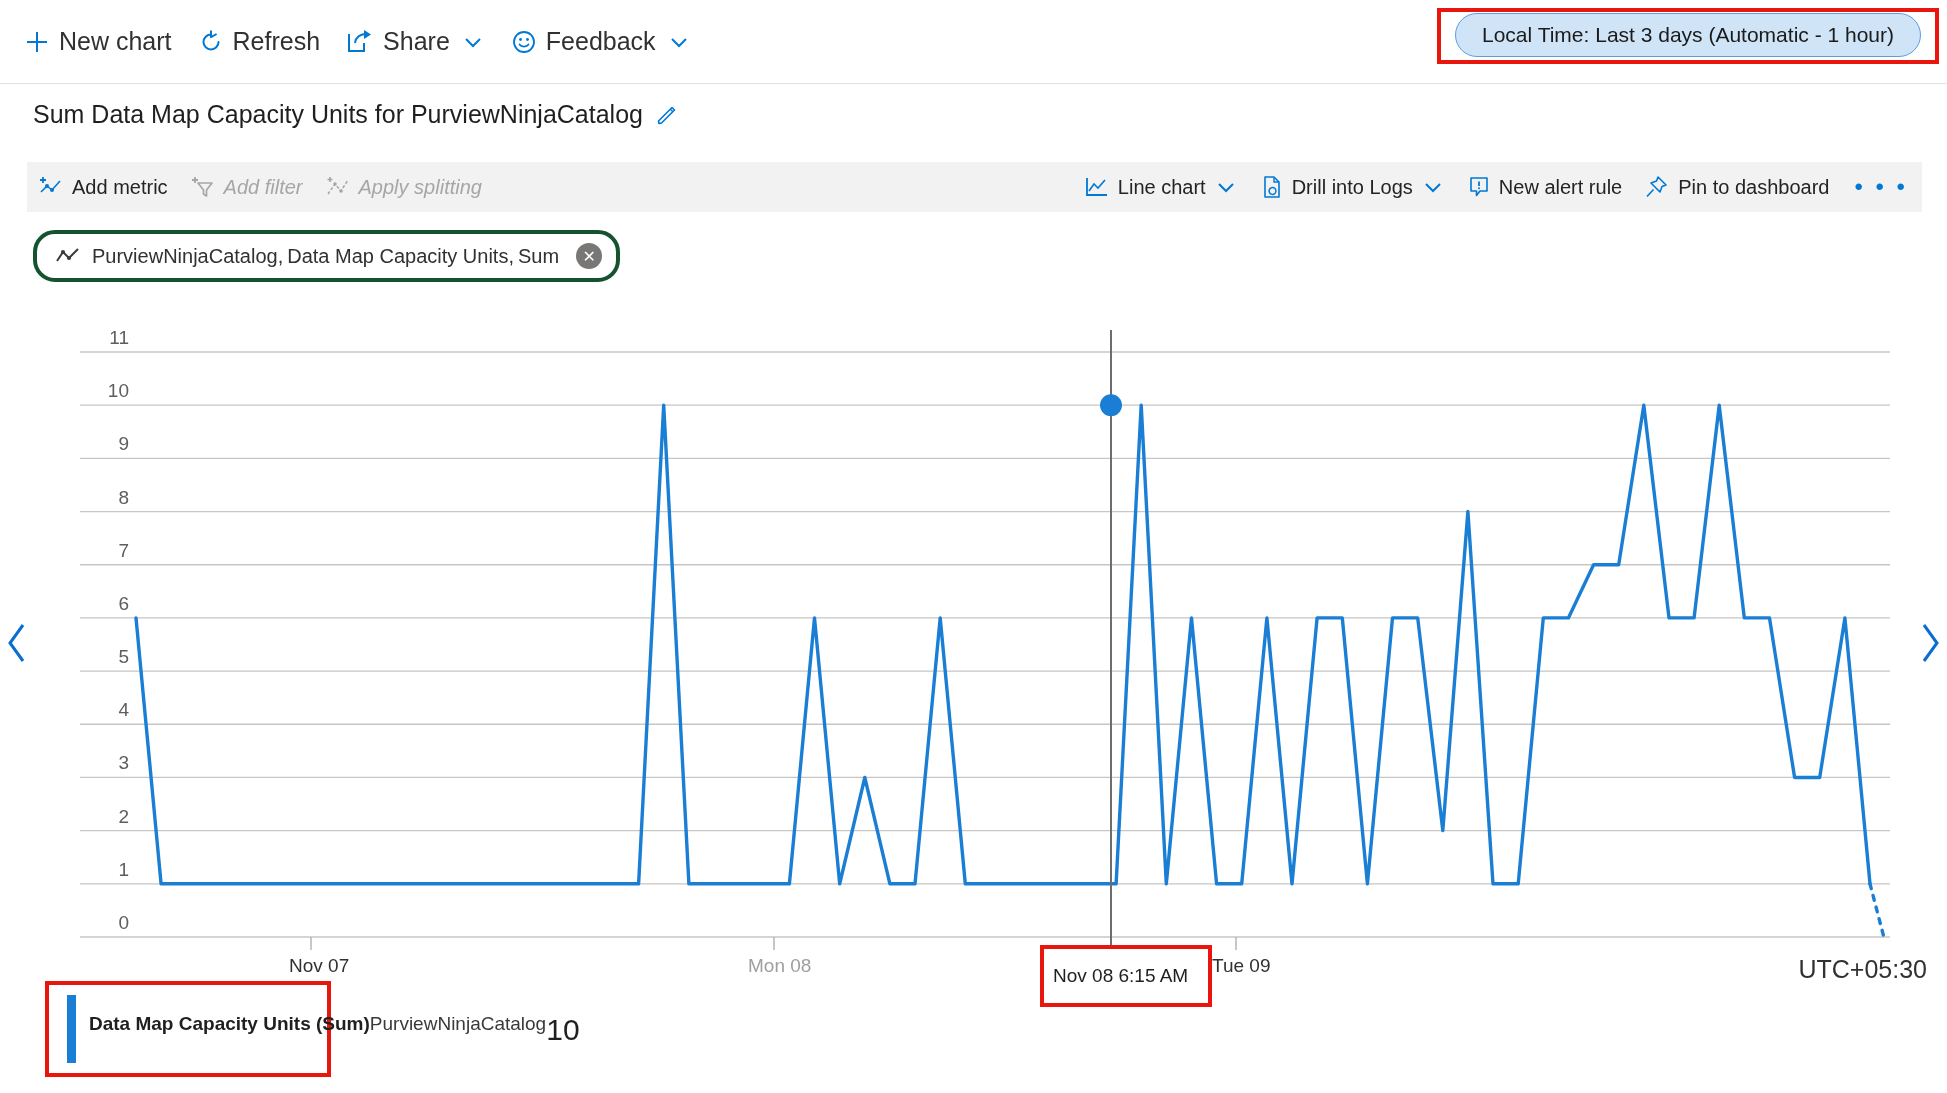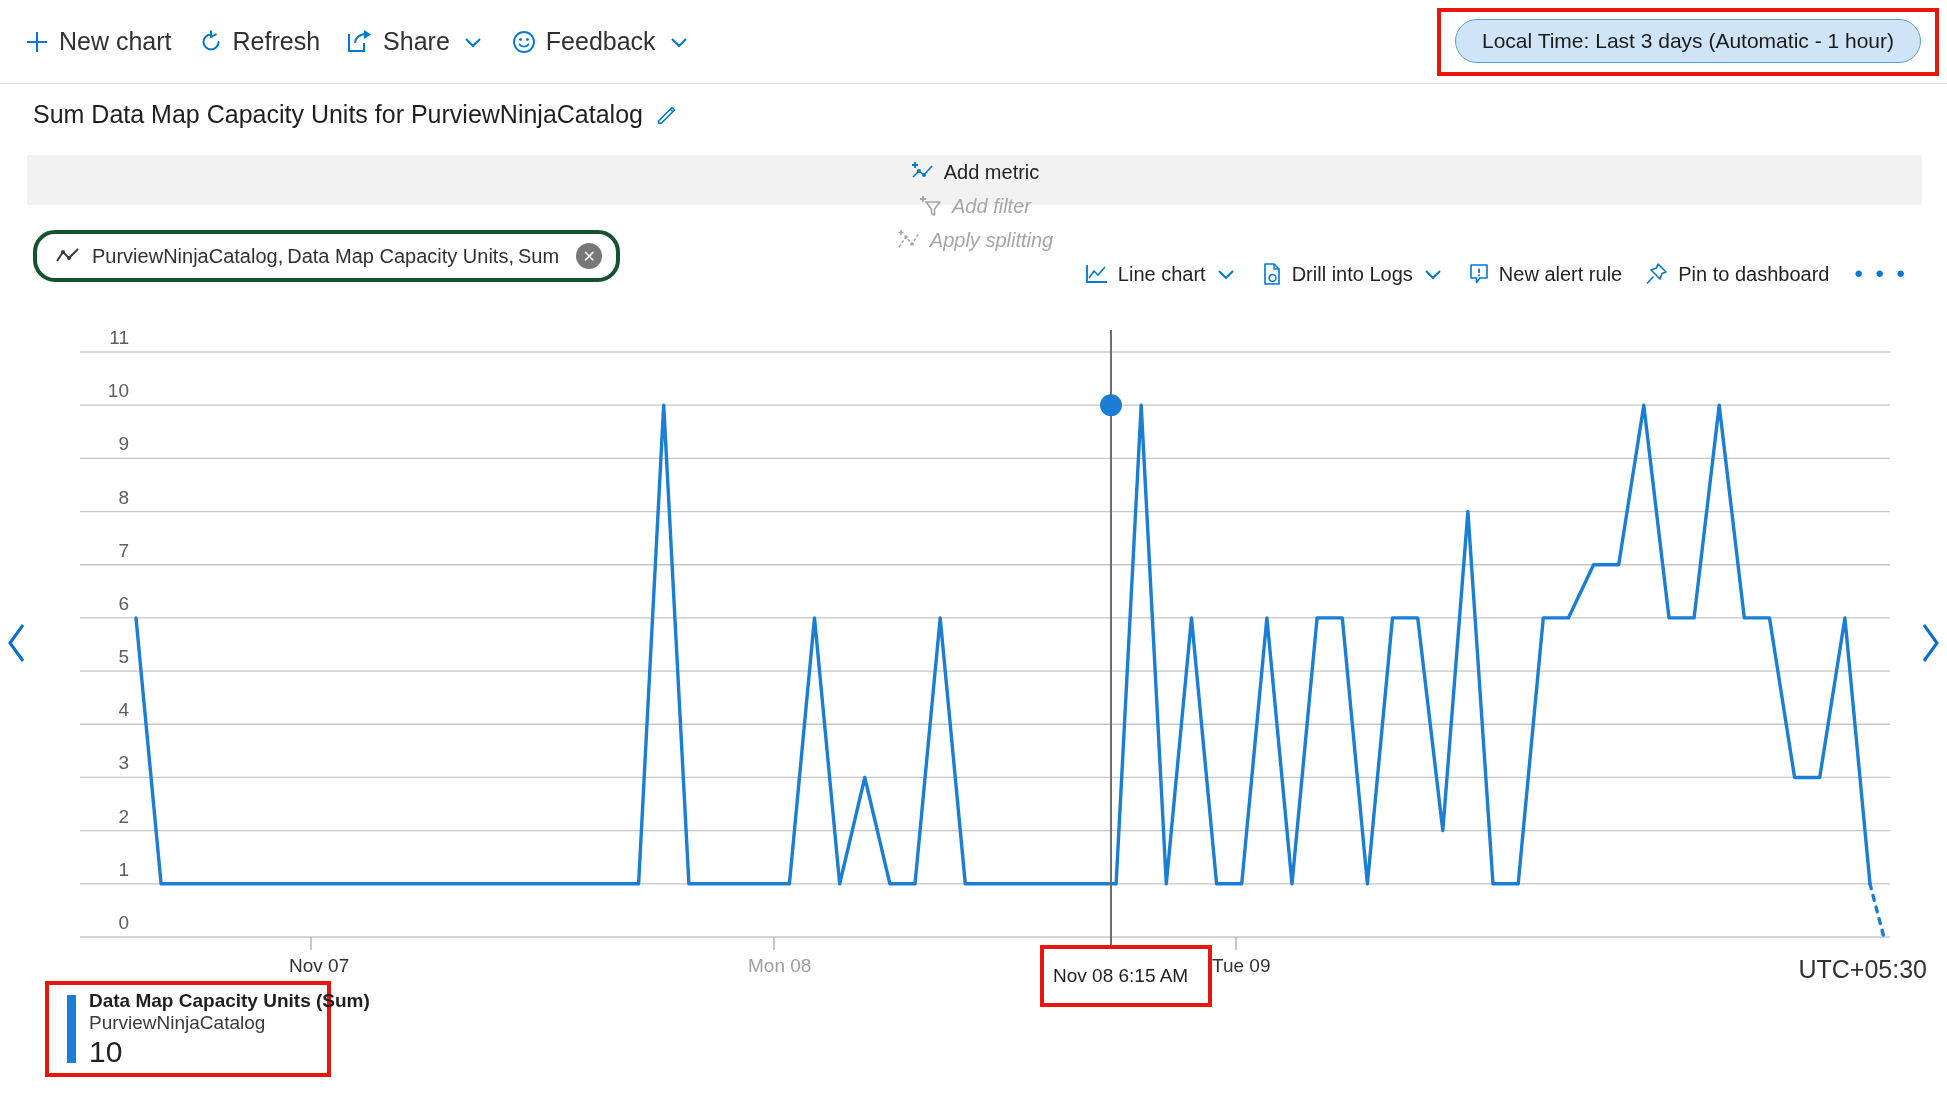--- a/index.html
+++ b/index.html
@@ -50,21 +50,21 @@
 
   
   .timepill-wrap {
     position: absolute;
     right: 8px;
     top: 8px;
     border: 4px solid #e8160c;
     padding: 5px 8px 8px 8px;
     box-sizing: border-box;
     width: 502px;
-    height: 68px;
+    height: 56px;
     display: flex;
     align-items: center;
     justify-content: center;
   }
   .timepill {
     background: #cfe4f7;
     border: 1px solid #5aa0dd;
     border-radius: 22px;
     color: #1b1b1b;
     font-size: 21px;
@@ -81,28 +81,27 @@
     align-items: center;
     gap: 12px;
     font-size: 25px;
     color: #201f1e;
   }
   .charttitle .pencil { color: #0078d4; cursor: pointer; display:flex; align-items:center; }
 
   
   .charttoolbar {
     position: absolute;
-    left: 27px; top: 155px;
+    left: 27px; top: 162px;
     width: 1895px;
     height: 50px;
     background: #f2f2f2;
     display: flex;
     align-items: center;
     box-sizing: border-box;
-    flex-direction: column;
   }
   .ctbtn {
     display: flex;
     align-items: center;
     gap: 8px;
     padding: 5px 11px;
     font-size: 20px;
     color: #242424;
     cursor: pointer;
     white-space: nowrap;
@@ -203,21 +202,21 @@
     align-items: center;
     padding: 6px 0 6px 18px;
   }
   .legend-swatch {
     width: 9px;
     height: 68px;
     background: #1a7fd4;
     margin-right: 13px;
     flex: none;
   }
-  .legend-text { display: flex; flex-direction: column; justify-content: center; }
+  .legend-text { display: flex; flex-direction: row; justify-content: center; }
   .legend-title { font-size: 19px; font-weight: bold; color: #201f1e; line-height: 1.15; white-space: nowrap; }
   .legend-sub { font-size: 19px; color: #3b3a39; line-height: 1.2; white-space: nowrap; }
   .legend-val { font-size: 30px; color: #201f1e; line-height: 1.05; margin-top: 1px; }
 
   svg { display: block; }
 </style>
 </head>
 <body>
 
 <div class="topbar">

